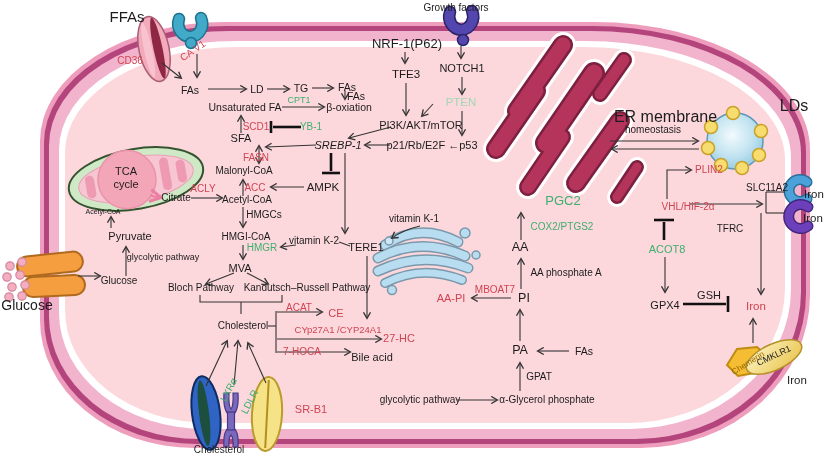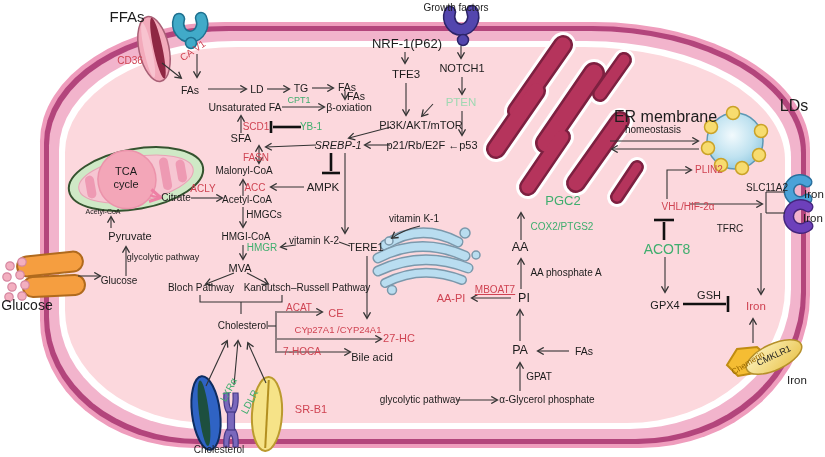--- a/index.html
+++ b/index.html
@@ -309,38 +309,38 @@
       <span class="lbl" style="left: 126px; top: 184px; font-size: 11px; color: rgb(28, 28, 28); transform: translate(-50%, -50%);">cycle</span>
       <span class="lbl" style="left: 229px; top: 390px; font-size: 10px; color: rgb(63, 174, 110); transform: translate(-50%, -50%) rotate(-62deg);">LXRα</span>
       <span class="lbl" style="left: 250px; top: 402px; font-size: 10px; color: rgb(63, 174, 110); transform: translate(-50%, -50%) rotate(-62deg);">LDLR</span>
       <span class="lbl" style="left: 299px; top: 409px; font-size: 11px; color: rgb(207, 67, 82); transform: translate(-50%, -50%); padding-left: 24px;">SR-B1</span>
       <span class="lbl" style="left: 219px; top: 450px; font-size: 10px; color: rgb(28, 28, 28); transform: translate(-50%, -50%);">Cholesterol</span>
       <span class="lbl" style="left: 414px; top: 219px; font-size: 10px; color: rgb(28, 28, 28); transform: translate(-50%, -50%);">vitamin K-1</span>
       <span class="lbl" style="left: 527px; top: 200px; font-size: 13px; color: rgb(63, 174, 110); transform: translate(-50%, -50%); margin-left: 36px;">PGC2</span>
       <span class="lbl" style="left: 562px; top: 227px; font-size: 10px; color: rgb(63, 174, 110); transform: translate(-50%, -50%);">COX2/PTGS2</span>
       <span class="lbl" style="left: 520px; top: 247px; font-size: 12.5px; color: rgb(28, 28, 28); transform: translate(-50%, -50%);">AA</span>
       <span class="lbl" style="left: 566px; top: 273px; font-size: 10px; color: rgb(28, 28, 28); transform: translate(-50%, -50%);">AA phosphate A</span>
-      <span class="lbl" style="left: 495px; top: 290px; font-size: 10px; color: rgb(207, 67, 82); transform: translate(-50%, -50%); text-decoration: underline;">MBOAT7</span>
+      <span class="lbl" style="left: 495px; top: 290px; font-size: 10px; color: rgb(207, 67, 82); transform: translate(-50%, -50%);">MBOAT7</span>
       <span class="lbl" style="left: 451px; top: 298px; font-size: 11px; color: rgb(207, 67, 82); transform: translate(-50%, -50%);">AA-PI</span>
       <span class="lbl" style="left: 524px; top: 298px; font-size: 12.5px; color: rgb(28, 28, 28); transform: translate(-50%, -50%);">PI</span>
       <span class="lbl" style="left: 520px; top: 350px; font-size: 12.5px; color: rgb(28, 28, 28); transform: translate(-50%, -50%);">PA</span>
       <span class="lbl" style="left: 584px; top: 351px; font-size: 10.5px; color: rgb(28, 28, 28); transform: translate(-50%, -50%);">FAs</span>
       <span class="lbl" style="left: 539px; top: 377px; font-size: 10px; color: rgb(28, 28, 28); transform: translate(-50%, -50%);">GPAT</span>
       <span class="lbl" style="left: 420px; top: 400px; font-size: 10px; color: rgb(28, 28, 28); transform: translate(-50%, -50%);">glycolytic pathway</span>
       <span class="lbl" style="left: 547px; top: 400px; font-size: 10px; color: rgb(28, 28, 28); transform: translate(-50%, -50%);">α-Glycerol phosphate</span>
       <span class="lbl" style="left: 659px; top: 117px; font-size: 16px; color: rgb(28, 28, 28); transform: translate(-50%, -50%); padding-left: 13px;">ER membrane</span>
       <span class="lbl" style="left: 653px; top: 130px; font-size: 10px; color: rgb(28, 28, 28); transform: translate(-50%, -50%);">homeostasis</span>
       <span class="lbl" style="left: 754px; top: 106px; font-size: 16px; color: rgb(28, 28, 28); transform: translate(-50%, -50%); margin-left: 40px;">LDs</span>
       <span class="lbl" style="left: 709px; top: 170px; font-size: 10px; color: rgb(207, 67, 82); transform: translate(-50%, -50%);">PLIN2</span>
       <span class="lbl" style="left: 767px; top: 188px; font-size: 10px; color: rgb(28, 28, 28); transform: translate(-50%, -50%);">SLC11A2</span>
       <span class="lbl" style="left: 814px; top: 195px; font-size: 11.5px; color: rgb(28, 28, 28); transform: translate(-50%, -50%);">Iron</span>
       <span class="lbl" style="left: 813px; top: 219px; font-size: 11.5px; color: rgb(28, 28, 28); transform: translate(-50%, -50%);">Iron</span>
       <span class="lbl" style="left: 730px; top: 229px; font-size: 10px; color: rgb(28, 28, 28); transform: translate(-50%, -50%);">TFRC</span>
       <span class="lbl" style="left: 665px; top: 207px; font-size: 10px; color: rgb(207, 67, 82); transform: translate(-50%, -50%); margin-left: 23px;">VHL/HIF-2α</span>
-      <span class="lbl" style="left: 667px; top: 249px; font-size: 14px; color: rgb(63, 174, 110); transform: translate(-50%, -50%);">ACOT8</span>
+      <span class="lbl" style="left: 667px; top: 249px; font-size: 11px; color: rgb(63, 174, 110); transform: translate(-50%, -50%);">ACOT8</span>
       <span class="lbl" style="left: 665px; top: 305px; font-size: 11px; color: rgb(28, 28, 28); transform: translate(-50%, -50%);">GPX4</span>
       <span class="lbl" style="left: 709px; top: 295px; font-size: 11px; color: rgb(28, 28, 28); transform: translate(-50%, -50%); text-align: center;">GSH</span>
       <span class="lbl" style="left: 756px; top: 307px; font-size: 11.5px; color: rgb(207, 67, 82); transform: translate(-50%, -50%);">Iron</span>
       <span class="lbl" style="left: 774px; top: 356px; font-size: 9px; color: rgb(28, 28, 28); transform: translate(-50%, -50%) rotate(-25deg);">CMKLR1</span>
       <span class="lbl" style="left: 748px; top: 363px; font-size: 8.5px; color: rgb(154, 106, 0); transform: translate(-50%, -50%) rotate(-32deg);">Chemerin</span>
       <span class="lbl" style="left: 797px; top: 381px; font-size: 11.5px; color: rgb(28, 28, 28); transform: translate(-50%, -50%);">Iron</span>
     </div>
 </div>
 
 </body></html>

